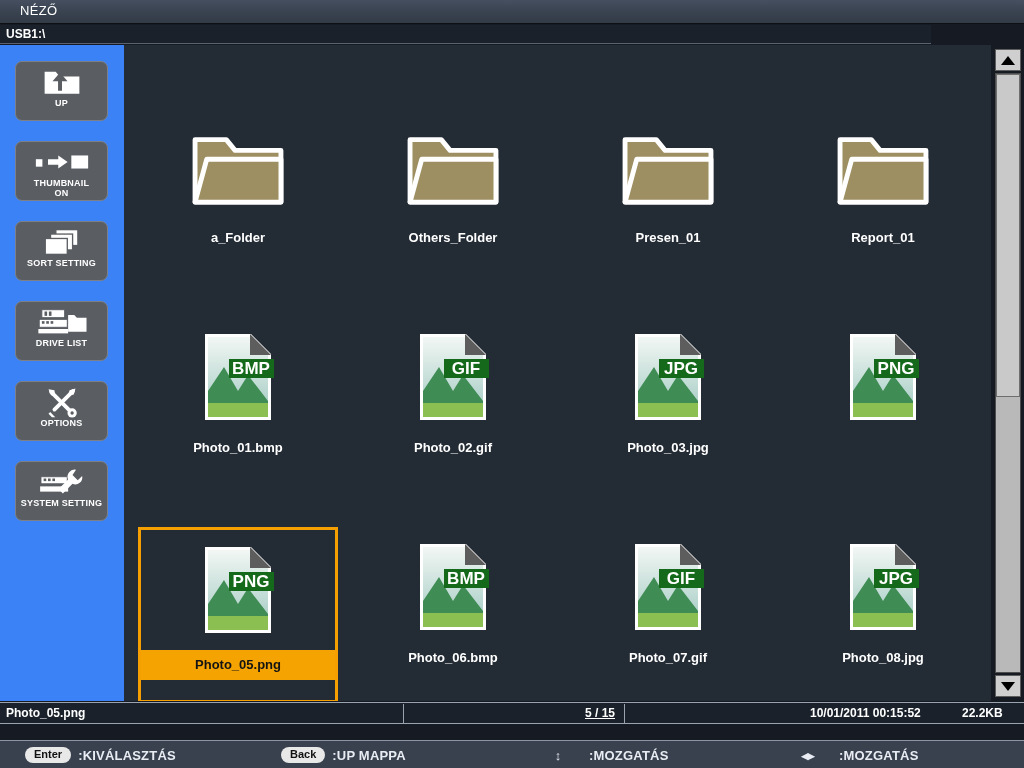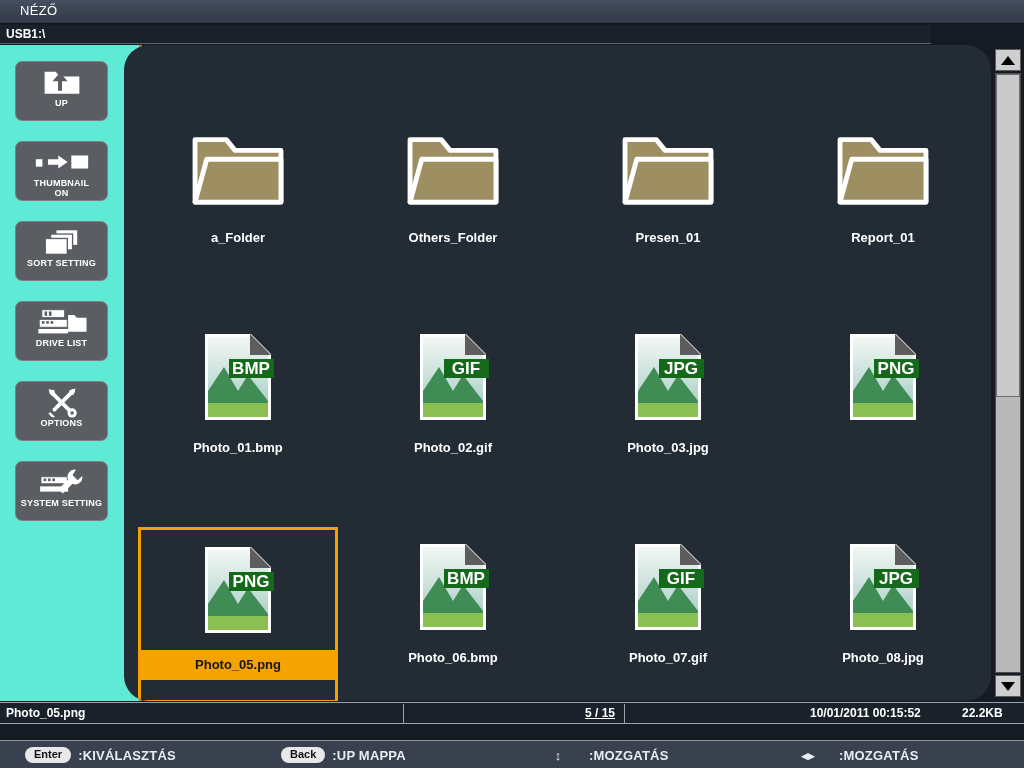--- a/index.html
+++ b/index.html
@@ -39,21 +39,21 @@
   }
   .pathbar .path {
     position: absolute; left: 6px; top: 2px;
     font-size: 12px; font-weight: bold; color: #ffffff;
   }
 
   
   .sidebar {
     position: absolute; left: 0; top: 45px;
     width: 142px; height: 656px;
-    background: #5eead4;
+    background: #3b82f6;
     border-right: 3px solid #f97316;
     box-sizing: border-box;
   }
   .sbtn {
     position: absolute; left: 15px;
     width: 93px; height: 60px;
     background: #5a5e63;
     border: 1px solid #7d8187;
     border-radius: 7px;
     box-sizing: border-box;
@@ -72,21 +72,20 @@
     letter-spacing: 0.2px;
   }
 
   
   .filepanel {
     position: absolute; left: 124px; top: 45px;
     width: 867px; height: 656px;
     background: #232b35;
     box-sizing: border-box;
     overflow: hidden;
-    border-radius: 25px;
   }
   .grid {
     position: absolute; left: 0; top: 0;
     width: 867px; height: 656px;
   }
   .cell {
     position: absolute;
     width: 200px; height: 176px;
     box-sizing: border-box;
     display: flex; flex-direction: column;

